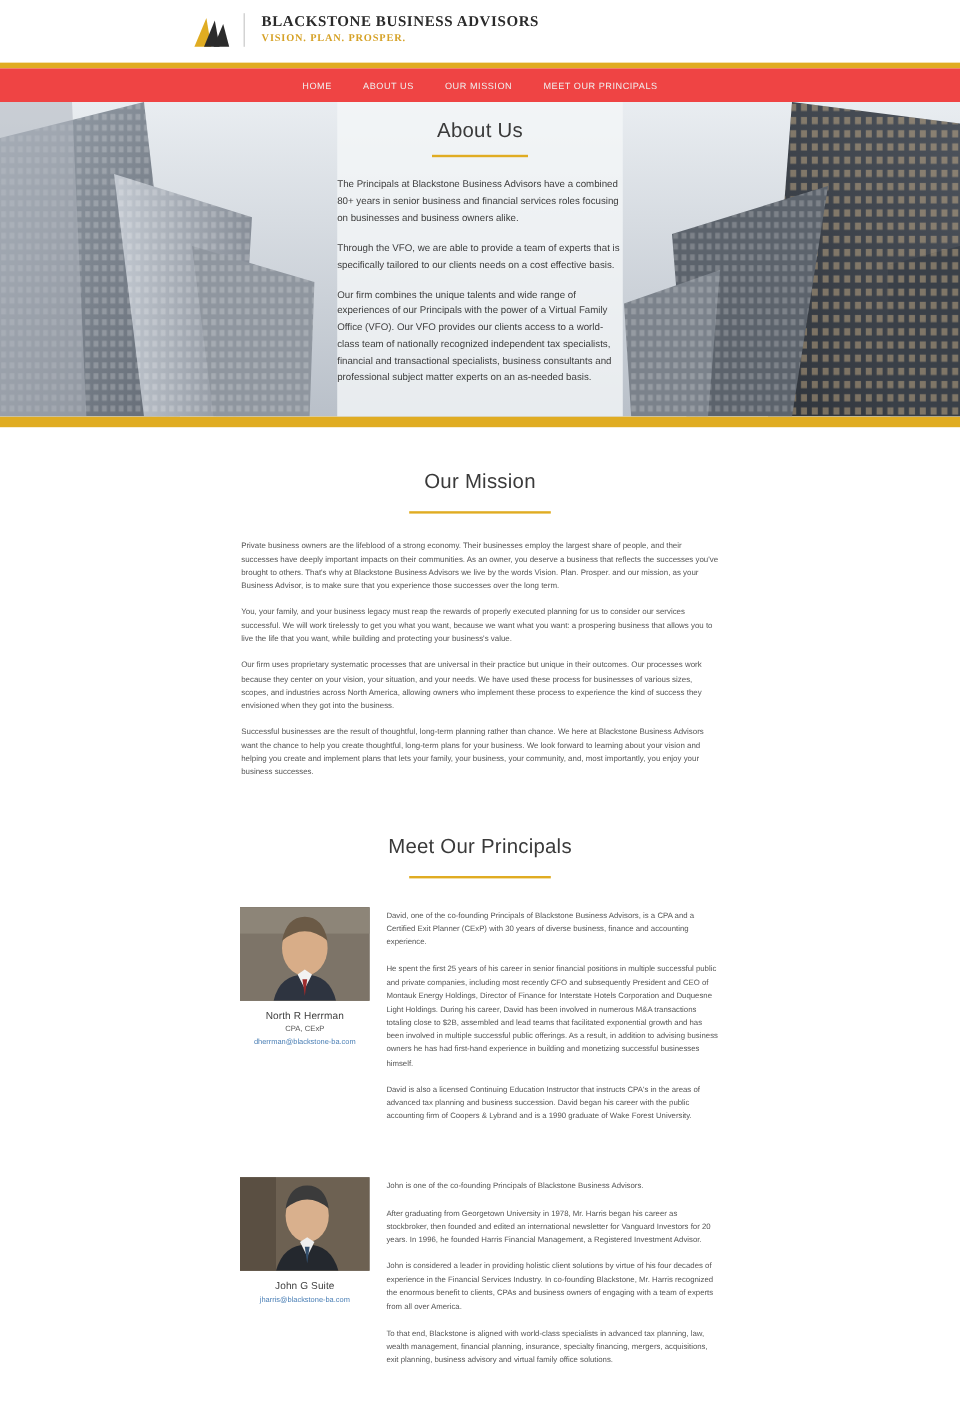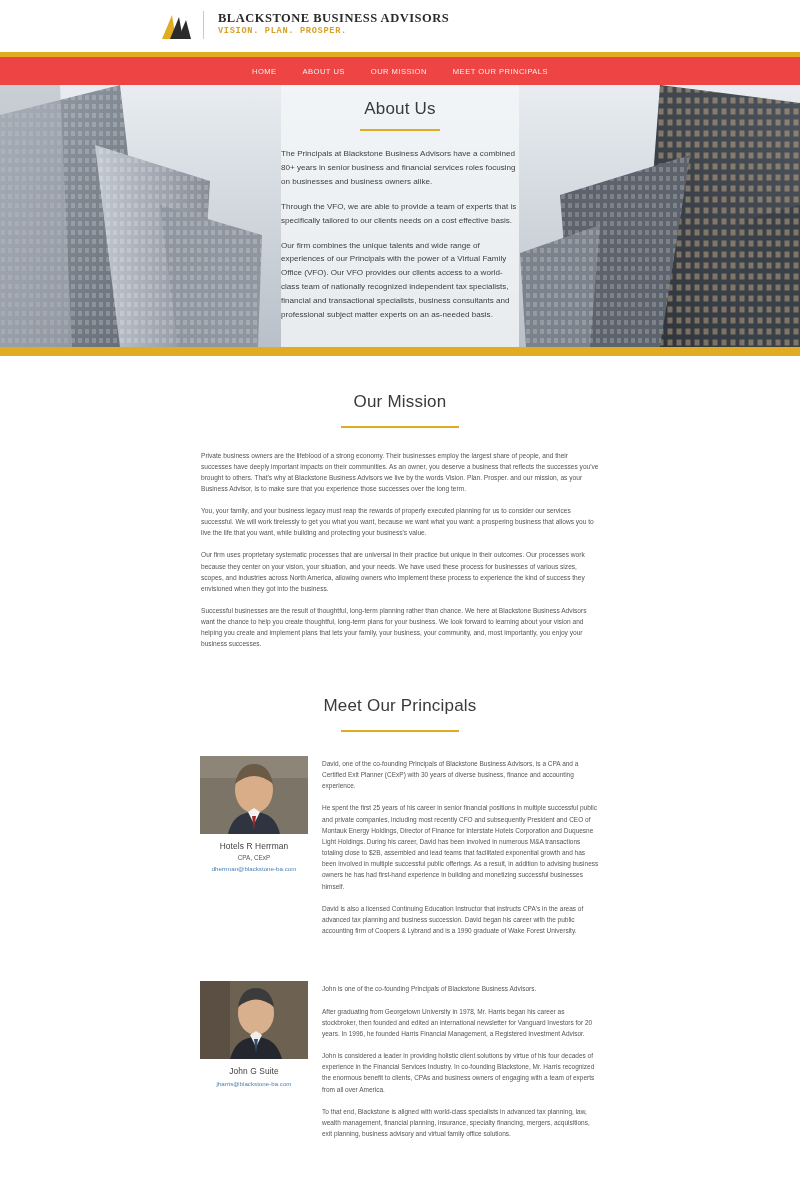--- a/index.html
+++ b/index.html
@@ -29,21 +29,21 @@
     font-family: "Liberation Serif", serif;
     font-size: 12.5px;
     letter-spacing: .5px;
     color: #2b2b2b;
     font-weight: 700;
     font-variant: small-caps;
     text-transform: uppercase;
     line-height: 1.15;
   }
   .brand-tag {
-    font-family: Liberation Mono, monospace;
+    font-family: Liberation Serif, serif;
     font-size: 8.6px;
     letter-spacing: .7px;
     color: #d6a227;
     font-weight: 700;
     text-transform: uppercase;
     line-height: 1.3;
     margin-top: 1px;
   }
   .topbar-right {
     margin-left: auto;
@@ -290,21 +290,21 @@
         <div class="principal-left">
           <svg class="headshot" viewBox="0 0 108 78" preserveAspectRatio="none">
             <rect width="108" height="78" fill="#7d7468"></rect>
             <rect x="0" y="0" width="108" height="22" fill="#8d8578"></rect>
             <ellipse cx="54" cy="34" rx="19" ry="23" fill="#d8ad88"></ellipse>
             <path d="M35 28 q19 -16 38 0 q-4 -20 -19 -20 q-15 0 -19 20 z" fill="#6b5a46"></path>
             <path d="M28 78 q5 -22 26 -22 q21 0 26 22 z" fill="#2e3440"></path>
             <path d="M48 56 l6 12 l6 -12 l-6 -4 z" fill="#f2f2f2"></path>
             <path d="M52 60 l2 14 l2 -14 z" fill="#9b2b2b"></path>
           </svg>
-          <div class="p-name">Hotels R Herrman</div>
+          <div class="p-name">North R Herrman</div>
           <div class="p-title">CPA, CExP</div>
           <a class="p-email" href="#">dherrman@blackstone-ba.com</a>
         </div>
         <div class="principal-right">
           <p>David, one of the co-founding Principals of Blackstone Business Advisors, is a CPA and a Certified Exit Planner (CExP) with 30 years of diverse business, finance and accounting experience.</p>
           <p>He spent the first 25 years of his career in senior financial positions in multiple successful public and private companies, including most recently CFO and subsequently President and CEO of Montauk Energy Holdings, Director of Finance for Interstate Hotels Corporation and Duquesne Light Holdings. During his career, David has been involved in numerous M&amp;A transactions totaling close to $2B, assembled and lead teams that facilitated exponential growth and has been involved in multiple successful public offerings. As a result, in addition to advising business owners he has had first-hand experience in building and monetizing successful businesses himself.</p>
           <p>David is also a licensed Continuing Education Instructor that instructs CPA's in the areas of advanced tax planning and business succession. David began his career with the public accounting firm of Coopers &amp; Lybrand and is a 1990 graduate of Wake Forest University.</p>
         </div>
       </div>
 

